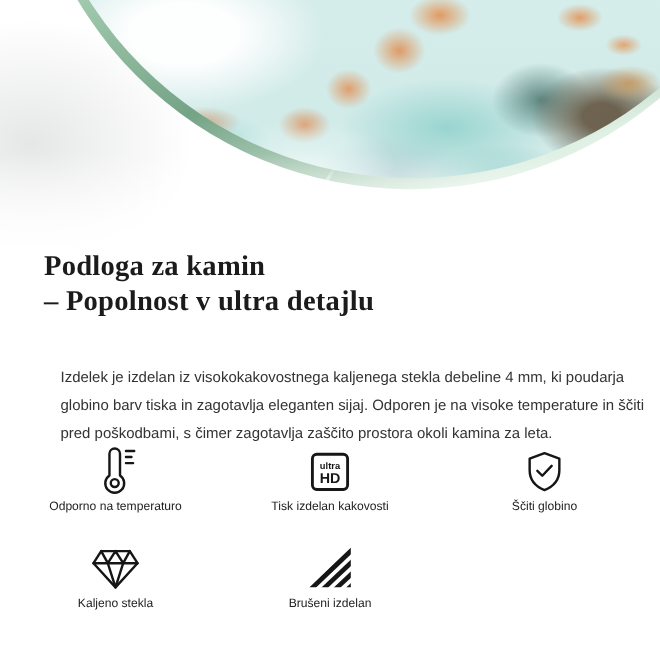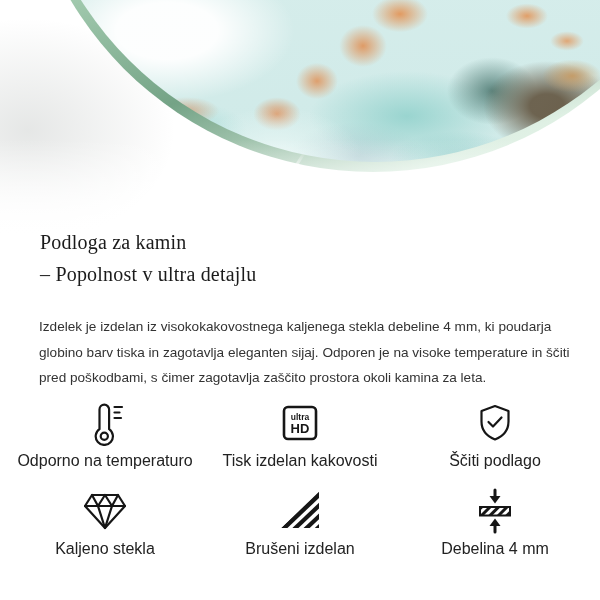--- a/index.html
+++ b/index.html
@@ -52,37 +52,37 @@
   .sparkle .glow{position:absolute;left:17px;top:17px;width:22px;height:22px;border-radius:50%;
     background:radial-gradient(circle, rgba(255,255,255,0.98) 15%, rgba(255,255,255,0.5) 45%, rgba(255,255,255,0) 72%);}
   .sparkle .ray{position:absolute;left:0;top:26px;width:56px;height:3px;border-radius:2px;
     background:linear-gradient(90deg, rgba(255,255,255,0) 0%, rgba(255,255,255,0.95) 50%, rgba(255,255,255,0) 100%);}
   .sparkle .ray.r1{transform:rotate(40deg);}
   .sparkle .ray.r2{transform:rotate(-58deg);}
 
   
   .title{
     position:absolute;left:40px;top:226px;margin:0;
-    font-family:"Liberation Serif","DejaVu Serif",serif;font-weight:400;
-    font-size:20px;line-height:32px;color:#1b1b1b;letter-spacing:0.2px;
+    font-family:"Liberation Serif","DejaVu Serif",serif;font-weight:700;
+    font-size:26px;line-height:32px;color:#1b1b1b;letter-spacing:0.2px;
   }
   .title span{display:block;}
   .desc{
-    position:absolute;left:39px;top:314px;width:532px;margin:0;
+    position:absolute;left:39px;top:314px;width:532px;margin:16px;
     font-size:13.6px;line-height:25.5px;color:#333333;
   }
 
   
   .features{
     position:absolute;left:0;top:397px;width:600px;
     display:grid;grid-template-columns:210px 180px 210px;row-gap:17px;
   }
   .feature{display:flex;flex-direction:column;align-items:center;}
-  .icon-box{height:52px;display:flex;align-items:center;justify-content:center;}
-  .feature-label{margin-top:5px;font-size:16px;color:#222222;line-height:14px;white-space:nowrap;}
+  .icon-box{height:52px;display:flex;align-items:flex-end;justify-content:center;}
+  .feature-label{margin-top:5px;font-size:11px;color:#222222;line-height:14px;white-space:nowrap;}
   svg{display:block;}
   .stroke{fill:none;stroke:#161616;stroke-width:2.2;stroke-linecap:round;stroke-linejoin:round;}
   .fill{fill:#161616;stroke:none;}
   .hd-small{font-family:"Liberation Sans",sans-serif;font-size:8.5px;font-weight:700;fill:#161616;}
   .hd-big{font-family:"Liberation Sans",sans-serif;font-size:13px;font-weight:800;fill:#161616;}
 </style>
 </head>
 <body>
 
 <div class="page">
@@ -131,21 +131,21 @@
       <div class="feature-label">Tisk izdelan kakovosti</div>
     </div>
 
     <div class="feature">
       <div class="icon-box">
         <svg width="38" height="40" viewBox="0 0 38 40">
           <path class="stroke" d="M19,3 L32.5,8 V18.5 C32.5,27.5 26.5,33.5 19,36.5 C11.5,33.5 5.5,27.5 5.5,18.5 V8 Z"></path>
           <polyline class="stroke" points="12.5,19 17,23.5 25.5,14.5"></polyline>
         </svg>
       </div>
-      <div class="feature-label">Ščiti podlago</div>
+      <div class="feature-label">Ščiti globino</div>
     </div>
 
     <div class="feature">
       <div class="icon-box">
         <svg width="48" height="40" viewBox="0 0 48 40">
           <path class="stroke" d="M11,4 H37 L44,15 L24,37 L4,15 Z"></path>
           <path class="stroke" d="M4,15 H44"></path>
           <path class="stroke" d="M11,4 L17,15 L24,4 L31,15 L37,4"></path>
           <path class="stroke" d="M17,15 L24,37 L31,15"></path>
         </svg>
@@ -166,32 +166,15 @@
             <line x1="9" y1="44" x2="46" y2="9" stroke="#161616" stroke-width="4.2"></line>
             <line x1="18" y1="46" x2="50" y2="16" stroke="#161616" stroke-width="4.2"></line>
             <line x1="27" y1="48" x2="54" y2="23" stroke="#161616" stroke-width="4.2"></line>
             <line x1="36" y1="50" x2="58" y2="30" stroke="#161616" stroke-width="4.2"></line>
           </g>
         </svg>
       </div>
       <div class="feature-label">Brušeni izdelan</div>
     </div>
 
-    <div class="feature">
-      <div class="icon-box">
-        <svg width="44" height="46" viewBox="0 0 44 46">
-          <defs>
-            <pattern id="hatch" patternUnits="userSpaceOnUse" width="6" height="6" patternTransform="rotate(45)">
-              <rect width="3" height="6" fill="#161616"></rect>
-            </pattern>
-          </defs>
-          <rect x="7" y="19" width="30" height="8.5" fill="url(#hatch)" stroke="#161616" stroke-width="2"></rect>
-          <line class="stroke" x1="22" y1="2" x2="22" y2="8" style="stroke-width:3"></line>
-          <polygon class="fill" points="16.5,8 27.5,8 22,15.5"></polygon>
-          <line class="stroke" x1="22" y1="44" x2="22" y2="38" style="stroke-width:3"></line>
-          <polygon class="fill" points="16.5,38 27.5,38 22,30.5"></polygon>
-        </svg>
-      </div>
-      <div class="feature-label">Debelina 4 mm</div>
-    </div>
 
   </div>
 </div>
 
 </body></html>

